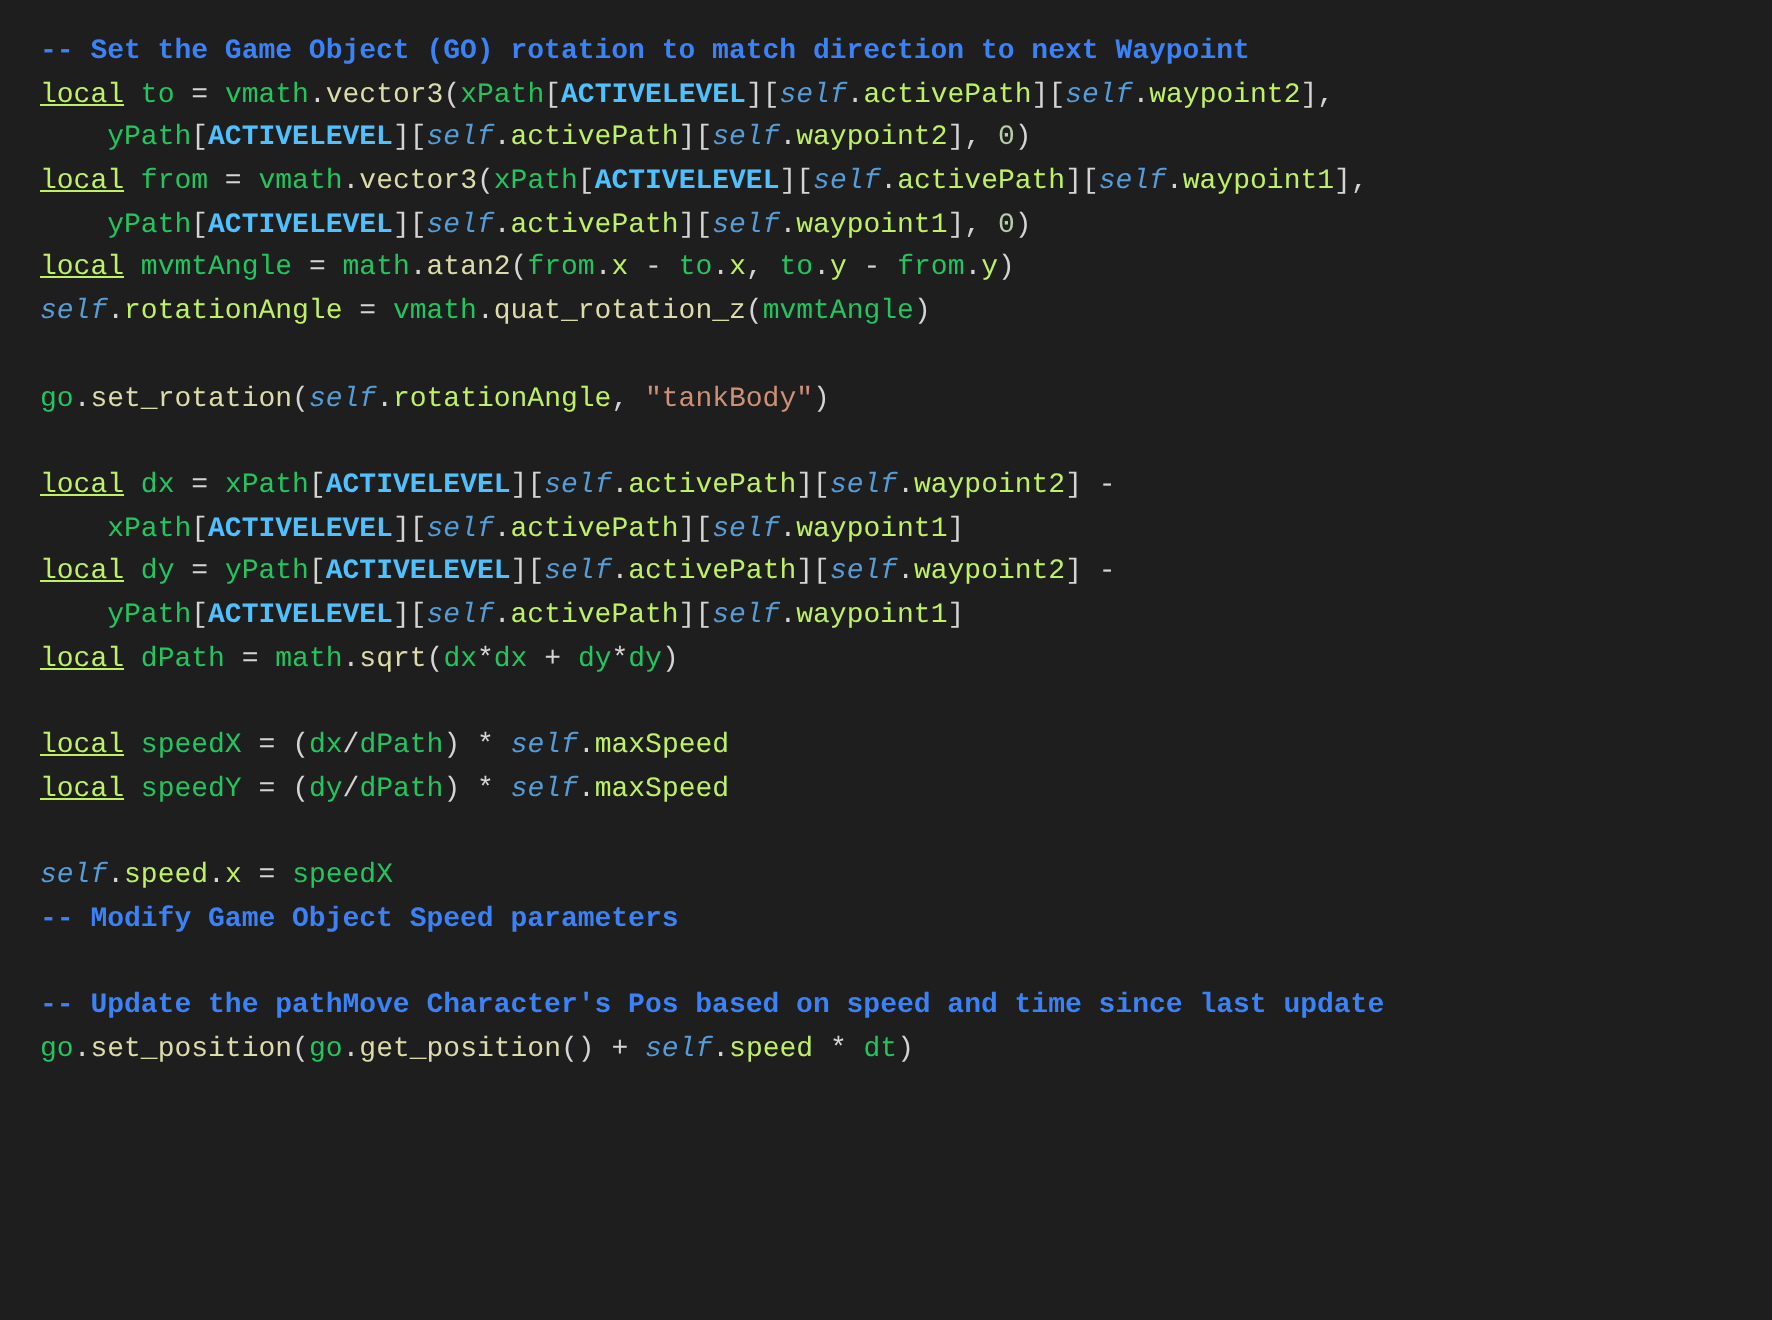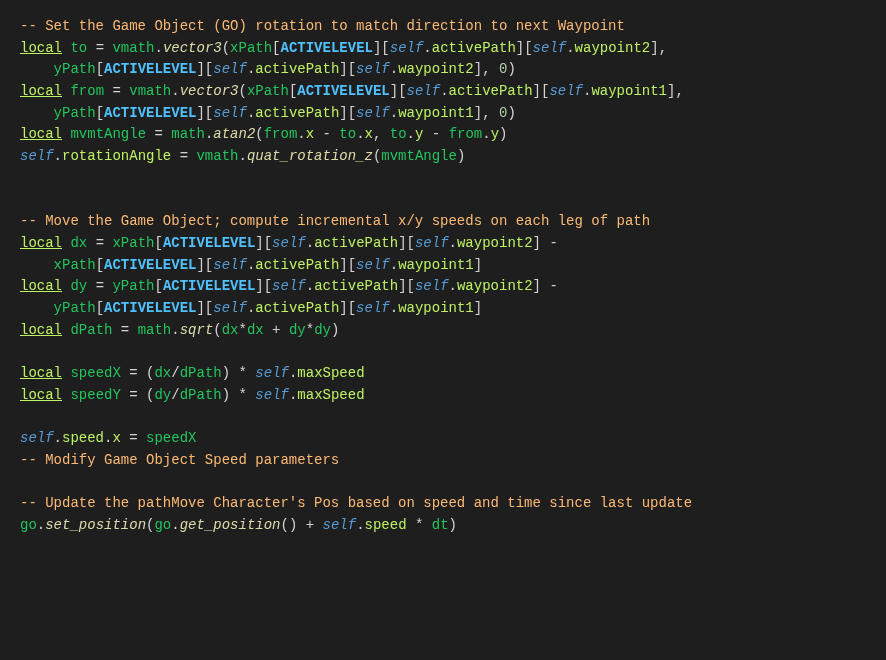--- a/index.html
+++ b/index.html
@@ -14,46 +14,46 @@
       font-size: 14px;
       line-height: 1.55;
       padding: 16px 20px;
       width: 886px;
       height: 660px;
       overflow: hidden;
     }
     .code-line {
       white-space: pre;
     }
-    .comment { color: #fdba74; }
+    .comment { color: #3b82f6; font-weight: bold; }
     .keyword { color: #bef264; text-decoration: underline; }
     .ident { color: #22c55e; }
-    .func { color: #dcdcaa; font-style: italic; }
+    .func { color: #dcdcaa; }
     .prop { color: #bef264; }
     .const { color: #4fc1ff; font-weight: bold; }
     .num { color: #b5cea8; }
     .str { color: #ce9178; }
     .punc { color: #d4d4d4; }
     .op { color: #d4d4d4; }
     .self { color: #569cd6; font-style: italic; }
   </style>
 </head>
 <body>
 
 <div>
 <div class="code-line"><span class="comment">-- Set the Game Object (GO) rotation to match direction to next Waypoint</span></div>
 <div class="code-line"><span class="keyword">local</span><span class="punc"> </span><span class="ident">to</span><span class="op"> = </span><span class="ident">vmath</span><span class="punc">.</span><span class="func">vector3</span><span class="punc">(</span><span class="ident">xPath</span><span class="punc">[</span><span class="const">ACTIVELEVEL</span><span class="punc">]</span><span class="punc">[</span><span class="self">self</span><span class="punc">.</span><span class="prop">activePath</span><span class="punc">]</span><span class="punc">[</span><span class="self">self</span><span class="punc">.</span><span class="prop">waypoint2</span><span class="punc">]</span><span class="punc">,</span></div>
 <div class="code-line"><span>    </span><span class="ident">yPath</span><span class="punc">[</span><span class="const">ACTIVELEVEL</span><span class="punc">]</span><span class="punc">[</span><span class="self">self</span><span class="punc">.</span><span class="prop">activePath</span><span class="punc">]</span><span class="punc">[</span><span class="self">self</span><span class="punc">.</span><span class="prop">waypoint2</span><span class="punc">]</span><span class="punc">,</span><span class="punc"> </span><span class="num">0</span><span class="punc">)</span></div>
 <div class="code-line"><span class="keyword">local</span><span class="punc"> </span><span class="ident">from</span><span class="op"> = </span><span class="ident">vmath</span><span class="punc">.</span><span class="func">vector3</span><span class="punc">(</span><span class="ident">xPath</span><span class="punc">[</span><span class="const">ACTIVELEVEL</span><span class="punc">]</span><span class="punc">[</span><span class="self">self</span><span class="punc">.</span><span class="prop">activePath</span><span class="punc">]</span><span class="punc">[</span><span class="self">self</span><span class="punc">.</span><span class="prop">waypoint1</span><span class="punc">]</span><span class="punc">,</span></div>
 <div class="code-line"><span>    </span><span class="ident">yPath</span><span class="punc">[</span><span class="const">ACTIVELEVEL</span><span class="punc">]</span><span class="punc">[</span><span class="self">self</span><span class="punc">.</span><span class="prop">activePath</span><span class="punc">]</span><span class="punc">[</span><span class="self">self</span><span class="punc">.</span><span class="prop">waypoint1</span><span class="punc">]</span><span class="punc">,</span><span class="punc"> </span><span class="num">0</span><span class="punc">)</span></div>
 <div class="code-line"><span class="keyword">local</span><span class="punc"> </span><span class="ident">mvmtAngle</span><span class="op"> = </span><span class="ident">math</span><span class="punc">.</span><span class="func">atan2</span><span class="punc">(</span><span class="ident">from</span><span class="punc">.</span><span class="prop">x</span><span class="op"> - </span><span class="ident">to</span><span class="punc">.</span><span class="prop">x</span><span class="punc">,</span><span class="punc"> </span><span class="ident">to</span><span class="punc">.</span><span class="prop">y</span><span class="op"> - </span><span class="ident">from</span><span class="punc">.</span><span class="prop">y</span><span class="punc">)</span></div>
 <div class="code-line"><span class="self">self</span><span class="punc">.</span><span class="prop">rotationAngle</span><span class="op"> = </span><span class="ident">vmath</span><span class="punc">.</span><span class="func">quat_rotation_z</span><span class="punc">(</span><span class="ident">mvmtAngle</span><span class="punc">)</span></div>
 <div class="code-line">&nbsp;</div>
+<div class="code-line"><span class="ident">go</span><span class="punc">.</span><span class="func">set_rotation</span><span class="punc">(</span><span class="self">self</span><span class="punc">.</span><span class="prop">rotationAngle</span><span class="punc">,</span><span class="punc"> </span><span class="str">"tankBody"</span><span class="punc">)</span></div>
 <div class="code-line">&nbsp;</div>
-<div class="code-line"><span class="comment">-- Move the Game Object; compute incremental x/y speeds on each leg of path</span></div>
 <div class="code-line"><span class="keyword">local</span><span class="punc"> </span><span class="ident">dx</span><span class="op"> = </span><span class="ident">xPath</span><span class="punc">[</span><span class="const">ACTIVELEVEL</span><span class="punc">]</span><span class="punc">[</span><span class="self">self</span><span class="punc">.</span><span class="prop">activePath</span><span class="punc">]</span><span class="punc">[</span><span class="self">self</span><span class="punc">.</span><span class="prop">waypoint2</span><span class="punc">]</span><span class="op"> - </span></div>
 <div class="code-line"><span>    </span><span class="ident">xPath</span><span class="punc">[</span><span class="const">ACTIVELEVEL</span><span class="punc">]</span><span class="punc">[</span><span class="self">self</span><span class="punc">.</span><span class="prop">activePath</span><span class="punc">]</span><span class="punc">[</span><span class="self">self</span><span class="punc">.</span><span class="prop">waypoint1</span><span class="punc">]</span></div>
 <div class="code-line"><span class="keyword">local</span><span class="punc"> </span><span class="ident">dy</span><span class="op"> = </span><span class="ident">yPath</span><span class="punc">[</span><span class="const">ACTIVELEVEL</span><span class="punc">]</span><span class="punc">[</span><span class="self">self</span><span class="punc">.</span><span class="prop">activePath</span><span class="punc">]</span><span class="punc">[</span><span class="self">self</span><span class="punc">.</span><span class="prop">waypoint2</span><span class="punc">]</span><span class="op"> - </span></div>
 <div class="code-line"><span>    </span><span class="ident">yPath</span><span class="punc">[</span><span class="const">ACTIVELEVEL</span><span class="punc">]</span><span class="punc">[</span><span class="self">self</span><span class="punc">.</span><span class="prop">activePath</span><span class="punc">]</span><span class="punc">[</span><span class="self">self</span><span class="punc">.</span><span class="prop">waypoint1</span><span class="punc">]</span></div>
 <div class="code-line"><span class="keyword">local</span><span class="punc"> </span><span class="ident">dPath</span><span class="op"> = </span><span class="ident">math</span><span class="punc">.</span><span class="func">sqrt</span><span class="punc">(</span><span class="ident">dx</span><span class="op">*</span><span class="ident">dx</span><span class="op"> + </span><span class="ident">dy</span><span class="op">*</span><span class="ident">dy</span><span class="punc">)</span></div>
 <div class="code-line">&nbsp;</div>
 <div class="code-line"><span class="keyword">local</span><span class="punc"> </span><span class="ident">speedX</span><span class="op"> = </span><span class="punc">(</span><span class="ident">dx</span><span class="op">/</span><span class="ident">dPath</span><span class="punc">)</span><span class="op"> * </span><span class="self">self</span><span class="punc">.</span><span class="prop">maxSpeed</span></div>
 <div class="code-line"><span class="keyword">local</span><span class="punc"> </span><span class="ident">speedY</span><span class="op"> = </span><span class="punc">(</span><span class="ident">dy</span><span class="op">/</span><span class="ident">dPath</span><span class="punc">)</span><span class="op"> * </span><span class="self">self</span><span class="punc">.</span><span class="prop">maxSpeed</span></div>
 <div class="code-line">&nbsp;</div>
 <div class="code-line"><span class="self">self</span><span class="punc">.</span><span class="prop">speed</span><span class="punc">.</span><span class="prop">x</span><span class="op"> = </span><span class="ident">speedX</span></div>

